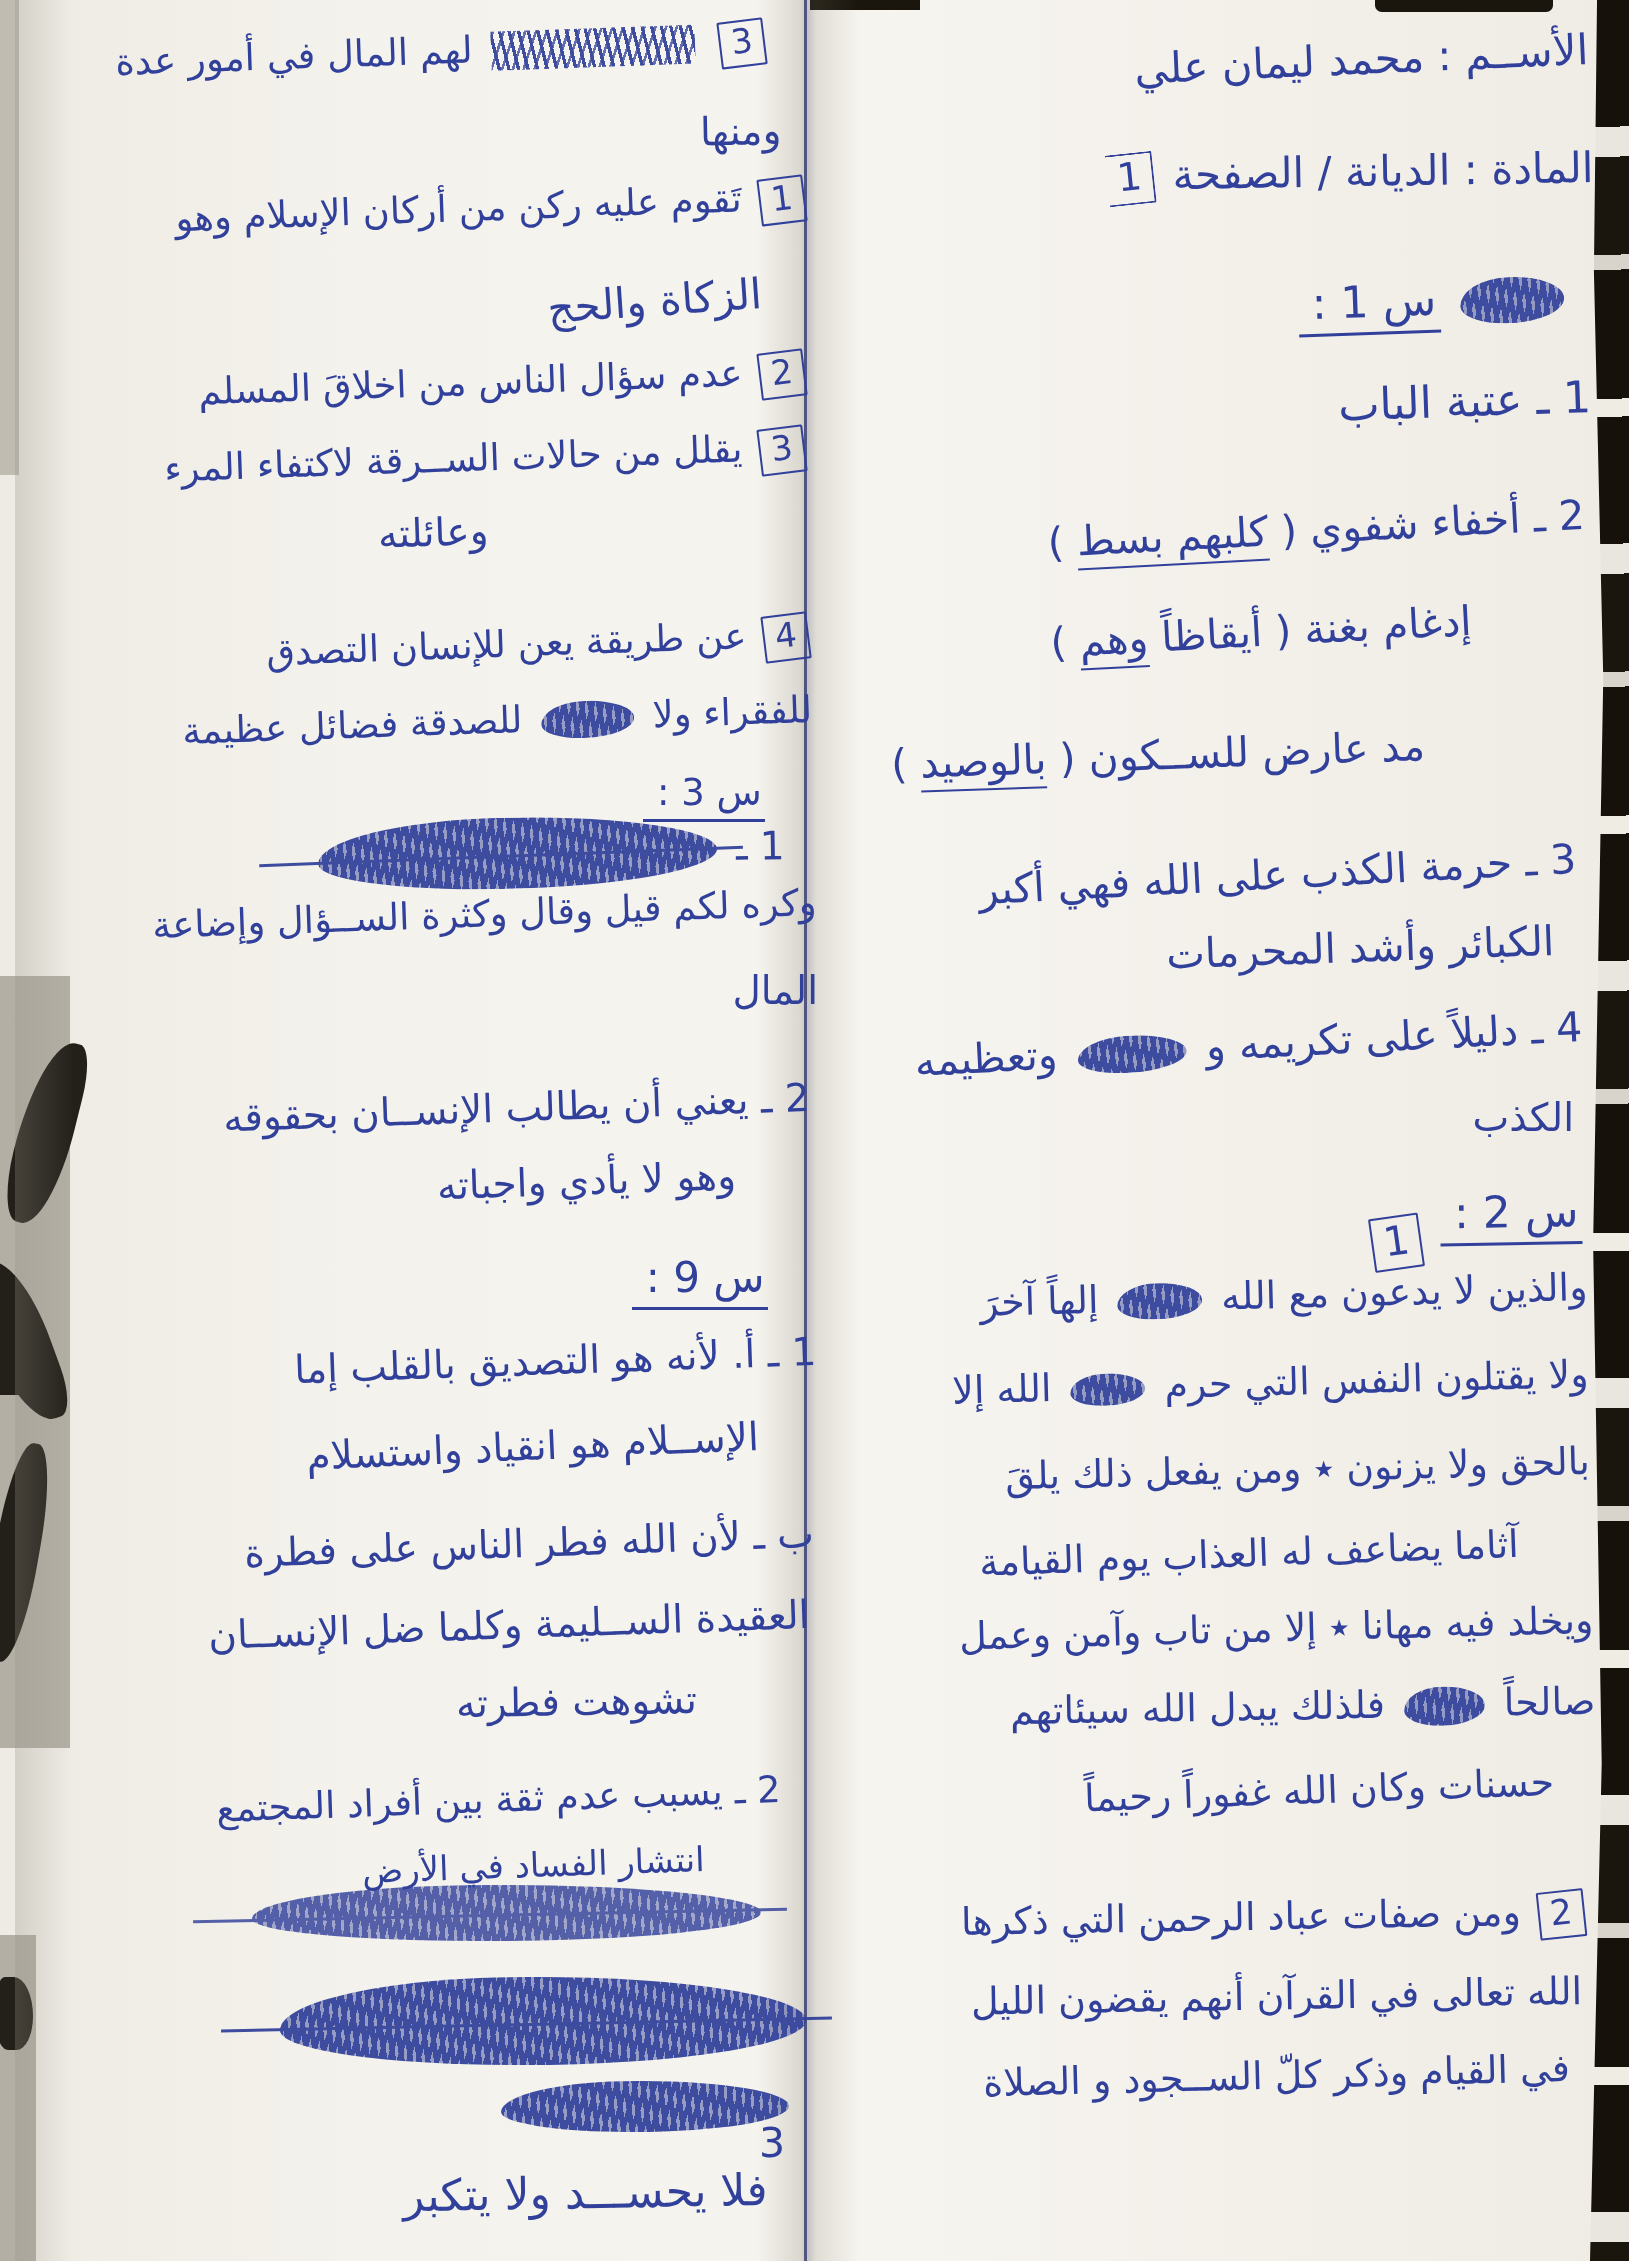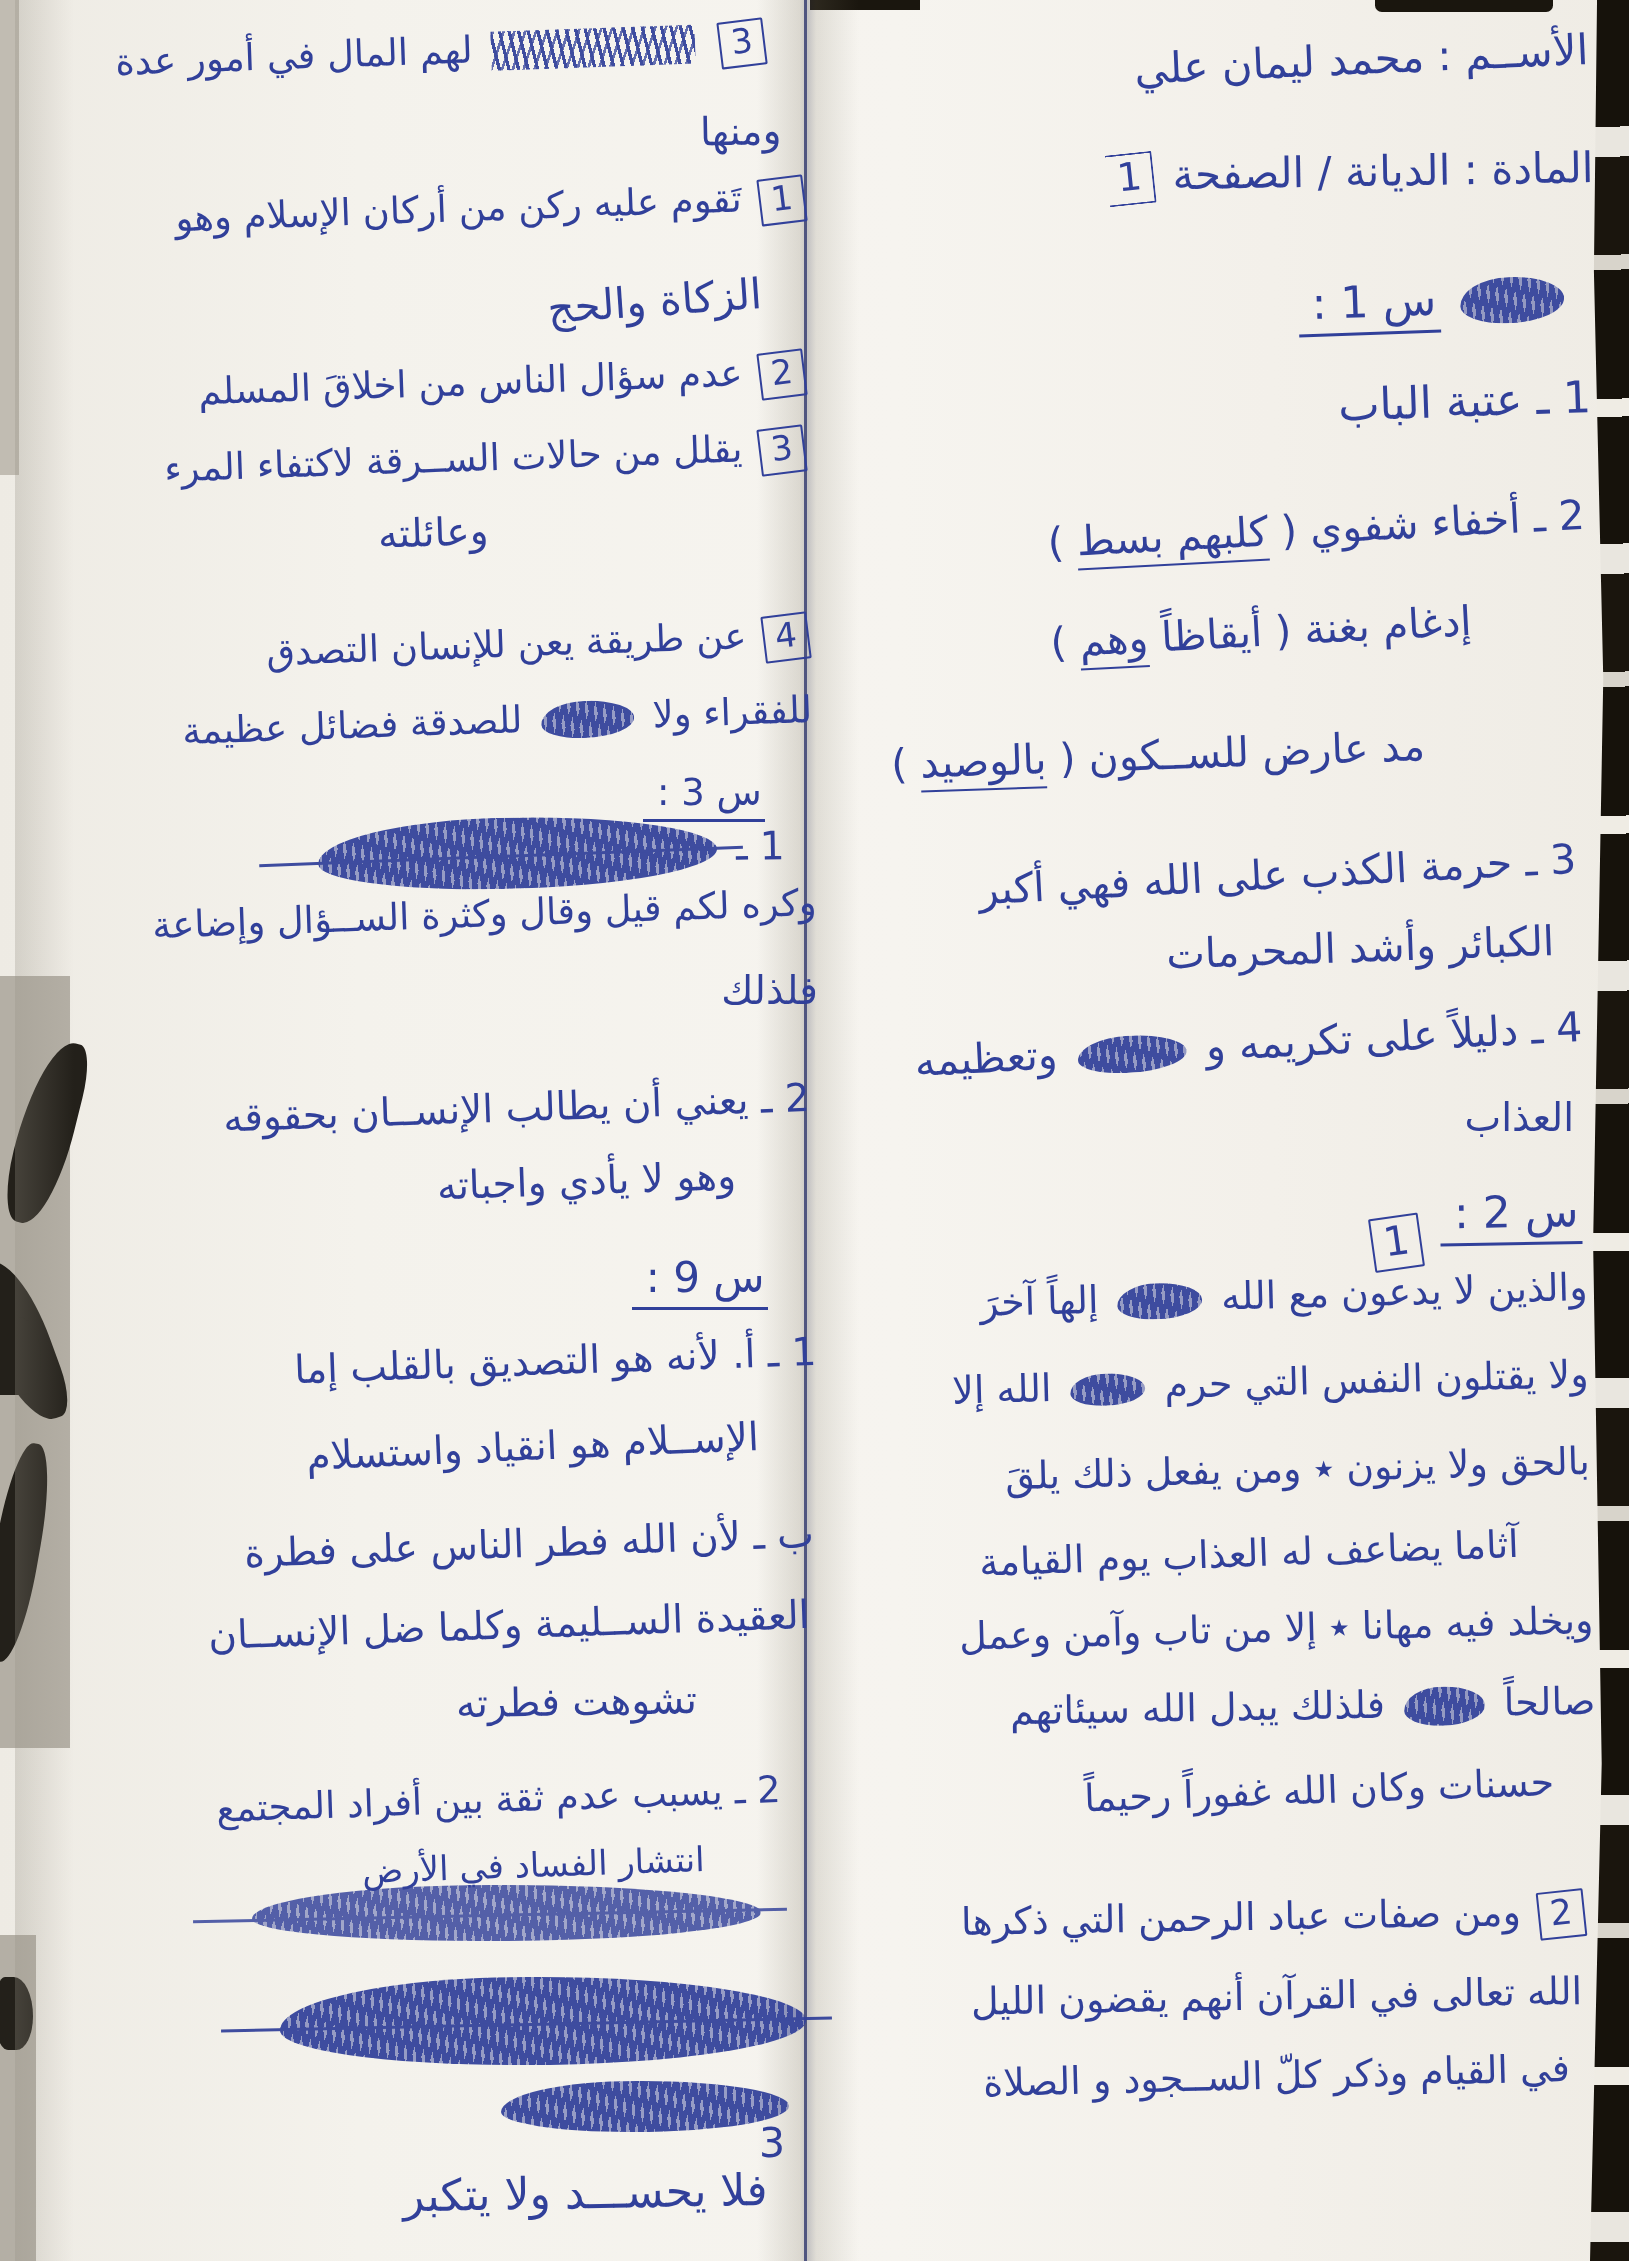--- a/index.html
+++ b/index.html
@@ -112,21 +112,21 @@
     <span>الكبائر وأشد المحرمات</span>
   </div>
 
   <div class="ln" style="top:1004px;right:47px;font-size:41px;transform:rotate(-3deg)">
     <span>4 ـ دليلاً على تكريمه و</span>
     <span class="scr dense" style="width:109px;height:37px"></span>
     <span>وتعظيمه</span>
   </div>
 
   <div class="ln" style="top:1096px;right:55px;font-size:39px;transform:rotate(0deg)">
-    <span>العذاب</span>
+    <span>الكذب</span>
   </div>
 
   <div class="ln" style="top:1186px;right:47px;font-size:44px;transform:rotate(-1deg)">
     <span class="qlabel">س 2 :</span>
     <span class="nbox low">1</span>
   </div>
 
   <div class="ln" style="top:1266px;right:42px;font-size:38px;transform:rotate(-1.5deg)">
     <span>والذين لا يدعون مع الله</span>
     <span class="scr dense" style="width:85px;height:36px"></span>
@@ -225,21 +225,21 @@
   <div class="ln" style="top:813px;right:844px;font-size:39px;transform:rotate(-1deg)">
     <span>1 ـ</span>
     <span class="scr dense strike" style="width:399px;height:71px"></span>
   </div>
 
   <div class="ln" style="top:882px;right:813px;font-size:37px;transform:rotate(-2deg)">
     <span>وكره لكم قيل وقال وكثرة الســؤال وإضاعة</span>
   </div>
 
   <div class="ln" style="top:969px;right:811px;font-size:39px;transform:rotate(0deg)">
-    <span>فلذلك</span>
+    <span>المال</span>
   </div>
 
   <div class="ln" style="top:1076px;right:819px;font-size:39px;transform:rotate(-2deg)">
     <span>2 ـ يعني أن يطالب الإنســان بحقوقه</span>
   </div>
 
   <div class="ln" style="top:1154px;right:893px;font-size:39px;transform:rotate(-2deg)">
     <span>وهو لا يأدي واجباته</span>
   </div>
 

